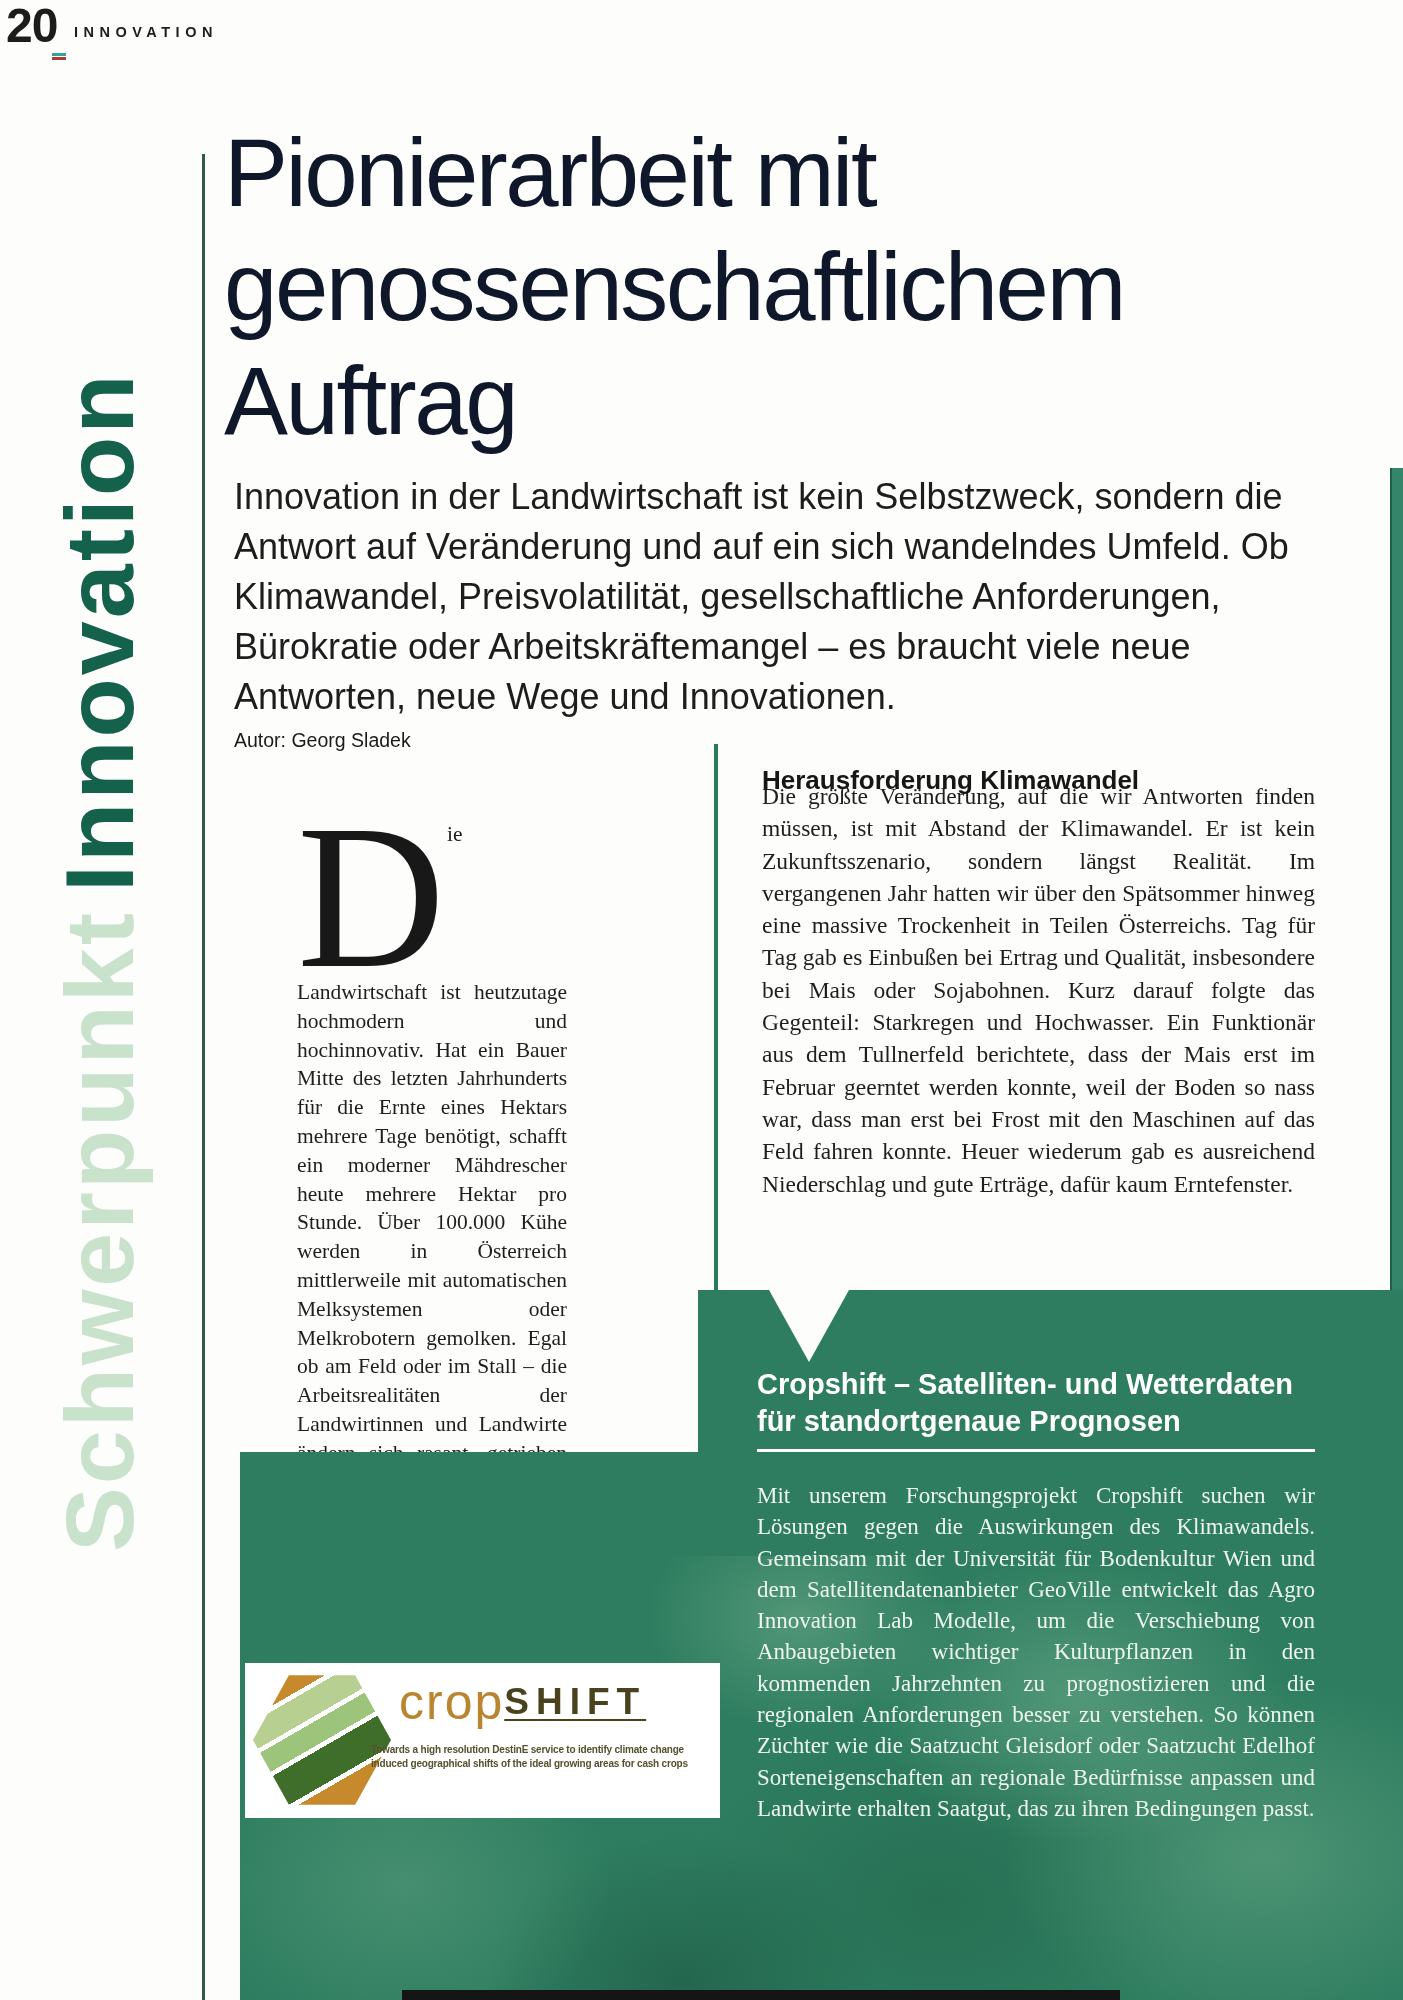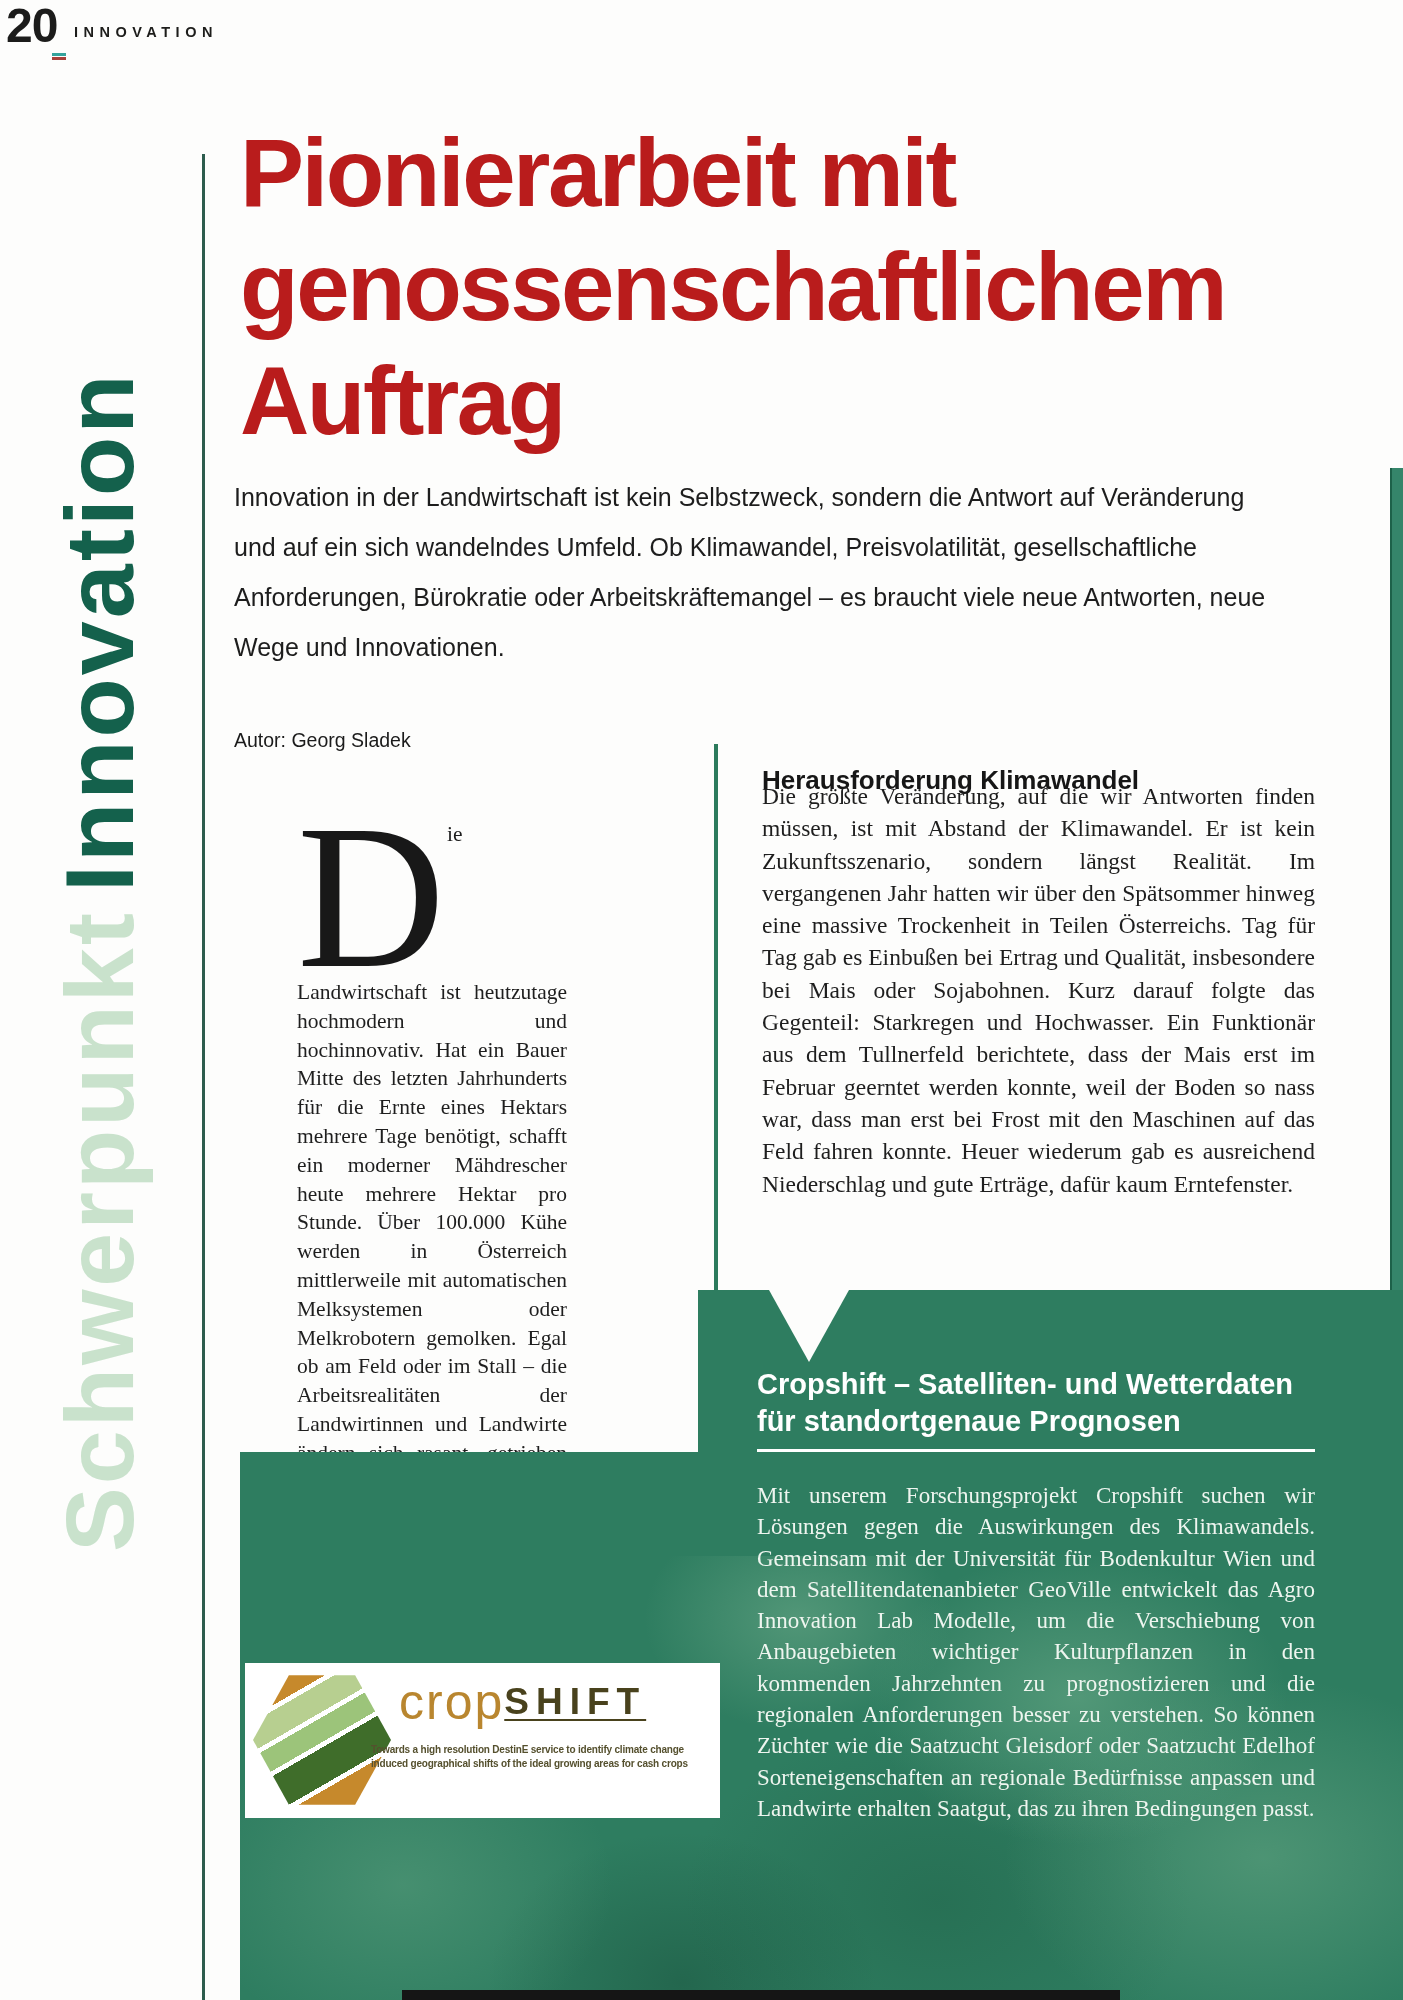--- a/index.html
+++ b/index.html
@@ -21,23 +21,23 @@
   .left-rule { left:202px; top:154px; width:3px; height:1846px; background:#2d5c4d; }
 
   
   .vertical-label { left:44px; top:1552px; width:1450px; height:150px;
     transform:rotate(-90deg); transform-origin:0 0;
     font-size:97px; font-weight:700; letter-spacing:3px; white-space:nowrap; }
   .vlabel-light { color:#c9e2cc; }
   .vlabel-dark  { color:#14614c; margin-left:18px; }
 
   
-  .article-title { left:240px; top:116px; width:1015px; font-size:96px; line-height:114px;
-    font-weight:700; letter-spacing:-2.5px; color:#b91c1c; }
-  .article-intro { left:234px; top:472px; width:1055px; font-size:25px; line-height:50px;
+  .article-title { left:224px; top:116px; width:1015px; font-size:96px; line-height:114px;
+    font-weight:400; letter-spacing:-2.5px; color:#0f172a; }
+  .article-intro { left:234px; top:472px; width:1055px; font-size:36px; line-height:50px;
     font-weight:500; color:#1d1d1d; }
   .article-author { left:234px; top:700px; font-size:19.5px; font-weight:500; color:#1b1b1b;margin-top:29px; }
 
   .serif { font-family:"Liberation Serif", serif; color:#1e1e1e; text-align:justify;
            hyphens:auto; -webkit-hyphens:auto; }
 
   
   .body-left { left:297px; top:820px; width:270px; font-size:21.5px; line-height:28.8px; }
   .drop-cap { float:left; width:148px; height:156px; font-family:"Liberation Serif", serif;
     font-size:205px; line-height:150px; color:#181818; margin:2px 2px 0 0; }

